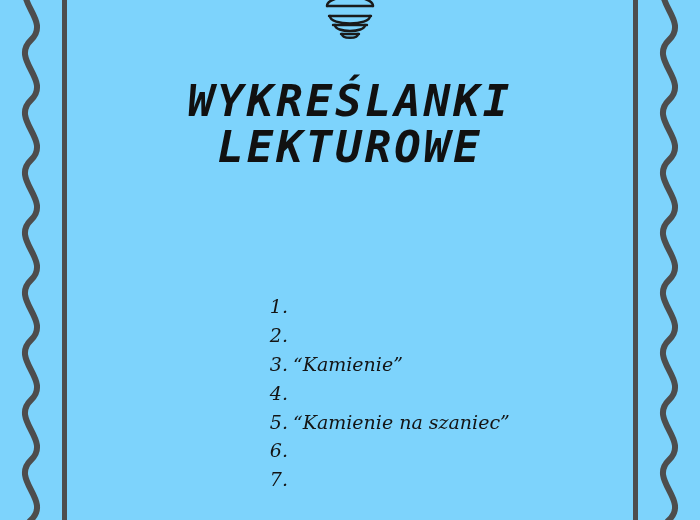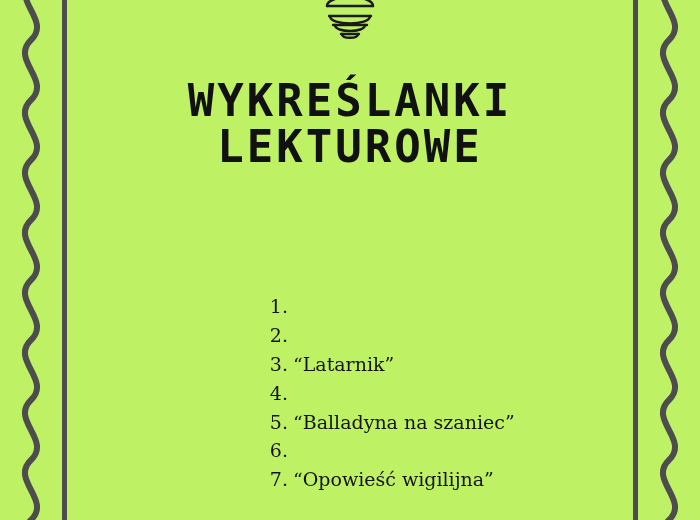--- a/index.html
+++ b/index.html
@@ -11,21 +11,22 @@
     height: 520px;
     background: #ffffff;
     font-family: "Liberation Serif", serif;
     overflow: hidden;
     position: relative;
   }
 
   .page {
     position: absolute;
     inset: 0;
-    background: #bef264;
+    background: #7dd3fc;
+    font-style: italic;
   }
 
   
   .wave-border {
     position: absolute;
     top: -10px;
     width: 46px;
     height: 540px;
   }
   .wave-border.left  { left: 8px; }
@@ -163,31 +164,30 @@
 
   <ol class="reading-list">
     <li class="reading-item">
       <span class="reading-num">1.</span>
     </li>
     <li class="reading-item">
       <span class="reading-num">2.</span>
     </li>
     <li class="reading-item">
       <span class="reading-num">3.</span>
-      <span class="reading-title">“Latarnik”</span>
+      <span class="reading-title">“Kamienie”</span>
     </li>
     <li class="reading-item">
       <span class="reading-num">4.</span>
     </li>
     <li class="reading-item">
       <span class="reading-num">5.</span>
-      <span class="reading-title">“Balladyna na szaniec”</span>
+      <span class="reading-title">“Kamienie na szaniec”</span>
     </li>
     <li class="reading-item">
       <span class="reading-num">6.</span>
     </li>
     <li class="reading-item">
       <span class="reading-num">7.</span>
-      <span class="reading-title">“Opowieść wigilijna”</span>
     </li>
   </ol>
 
 </div>
 
 </body></html>

